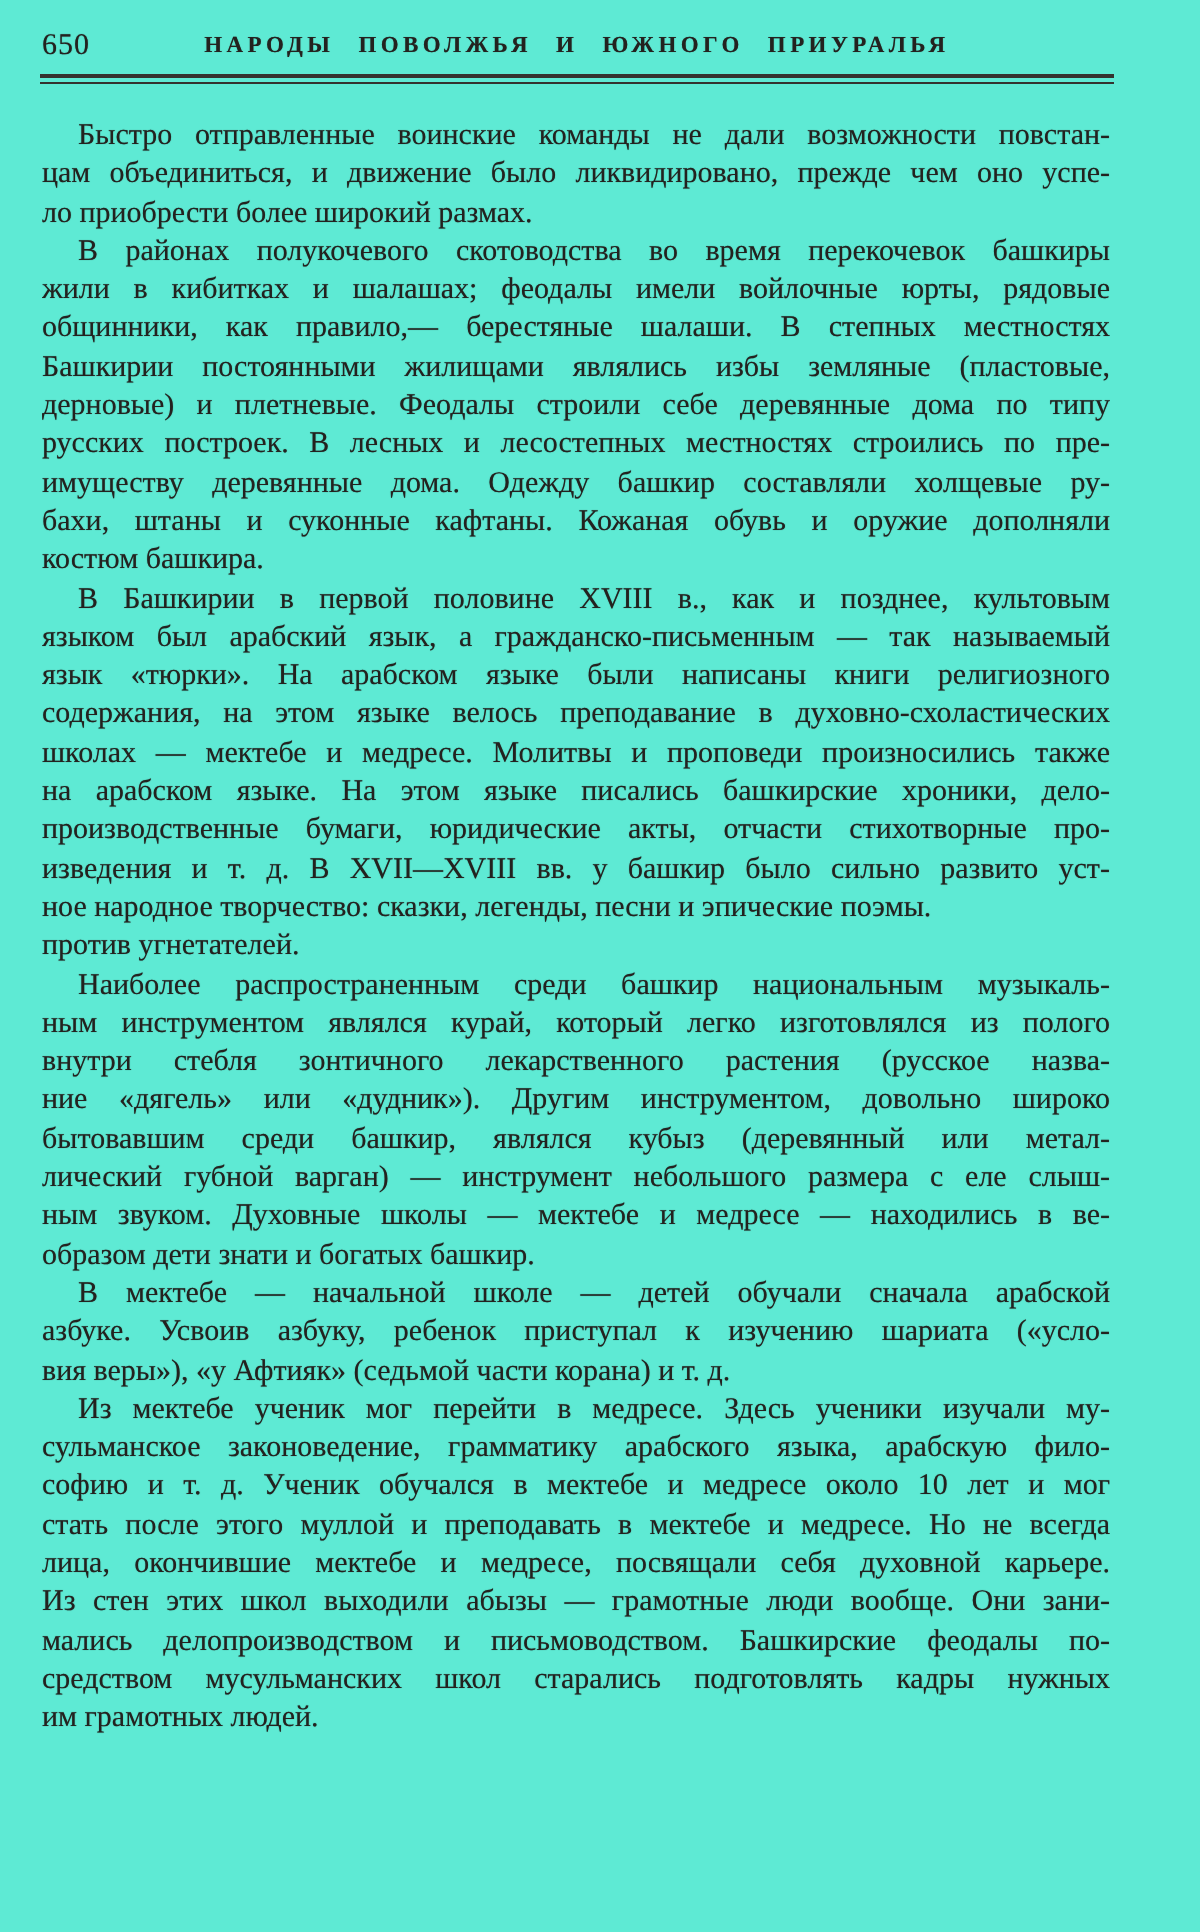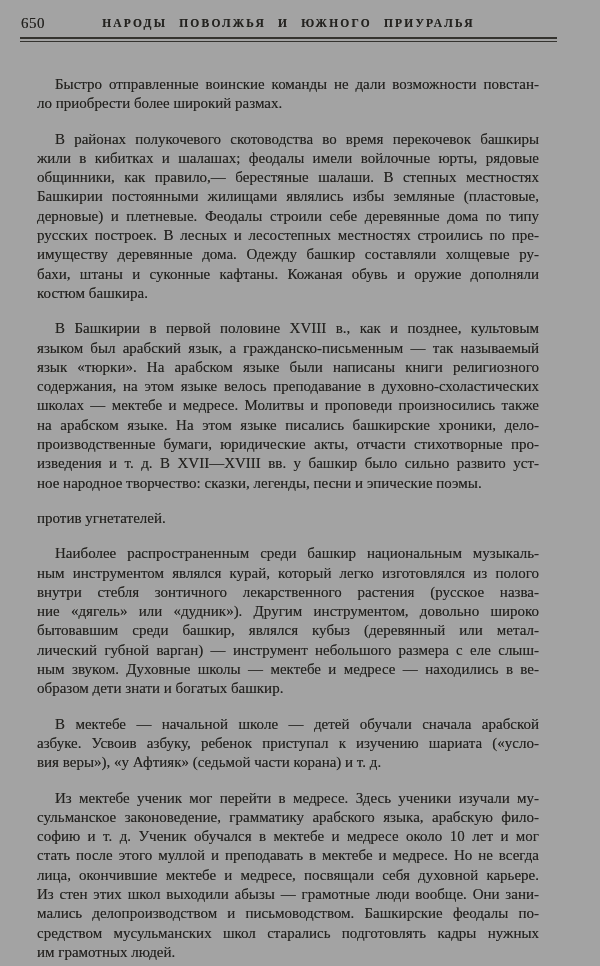--- a/index.html
+++ b/index.html
@@ -5,21 +5,21 @@
   html, body {
     margin: 0;
     padding: 0;
     background: #e8e8e4;
   }
   .page {
     position: relative;
     width: 600px;
     height: 966px;
     margin: 0 auto;
-    background: #a3a3a3;
+    background: #5eead4;
     color: #23221f;
     font-family: "Liberation Serif", "DejaVu Serif", serif;
     overflow: hidden;
   }
   
   .page-number {
     position: absolute;
     left: 21px;
     top: 15px;
     font-size: 15px;
@@ -53,21 +53,21 @@
   .text-block {
     position: absolute;
     left: 21px;
     top: 59px;
     width: 534px;
     font-size: 15px;
     line-height: 19.3px;
     text-shadow: 0 0 0.5px rgba(35,34,31,0.55);
   }
   .paragraph {
-    margin: 16px;
+    margin: 0;
   }
   .line {
     text-align: justify;
     text-align-last: justify;
     height: 19.3px;
     overflow: hidden;
   }
   .line.indent {
     text-indent: 18px;
   }
@@ -78,20 +78,21 @@
 </head>
 <body>
 
 <div class="page">
   <div class="page-number">650</div>
   <div class="running-title">НАРОДЫ ПОВОЛЖЬЯ И ЮЖНОГО ПРИУРАЛЬЯ</div>
   <div class="header-rule"></div>
   <div class="text-block" id="text-block">
       <div class="paragraph">
         <div class="line indent">Быстро отправленные воинские команды не дали возможности повстан-</div>
+        <div class="line">цам объединиться, и движение было ликвидировано, прежде чем оно успе-</div>
         <div class="line para-end">ло приобрести более широкий размах.</div>
       </div>
       <div class="paragraph">
         <div class="line indent">В районах полукочевого скотоводства во время перекочевок башкиры</div>
         <div class="line">жили в кибитках и шалашах; феодалы имели войлочные юрты, рядовые</div>
         <div class="line">общинники, как правило,— берестяные шалаши. В степных местностях</div>
         <div class="line">Башкирии постоянными жилищами являлись избы земляные (пластовые,</div>
         <div class="line">дерновые) и плетневые. Феодалы строили себе деревянные дома по типу</div>
         <div class="line">русских построек. В лесных и лесостепных местностях строились по пре-</div>
         <div class="line">имуществу деревянные дома. Одежду башкир составляли холщевые ру-</div>

